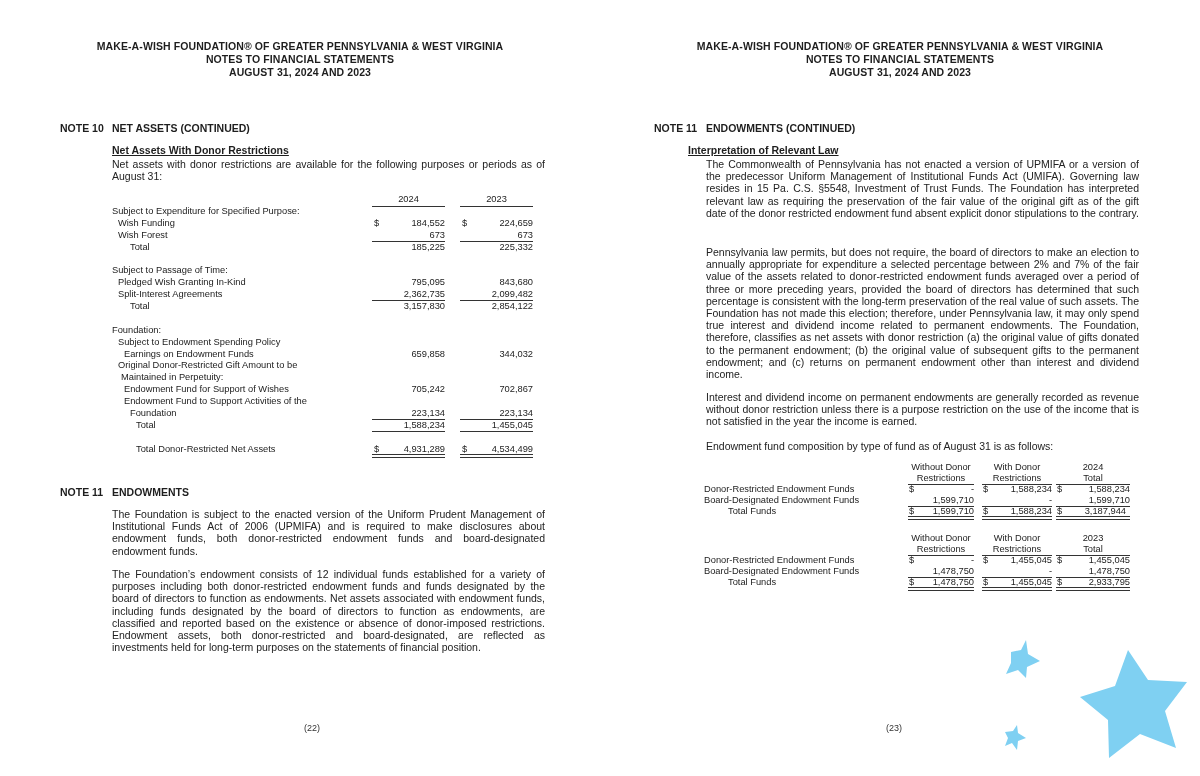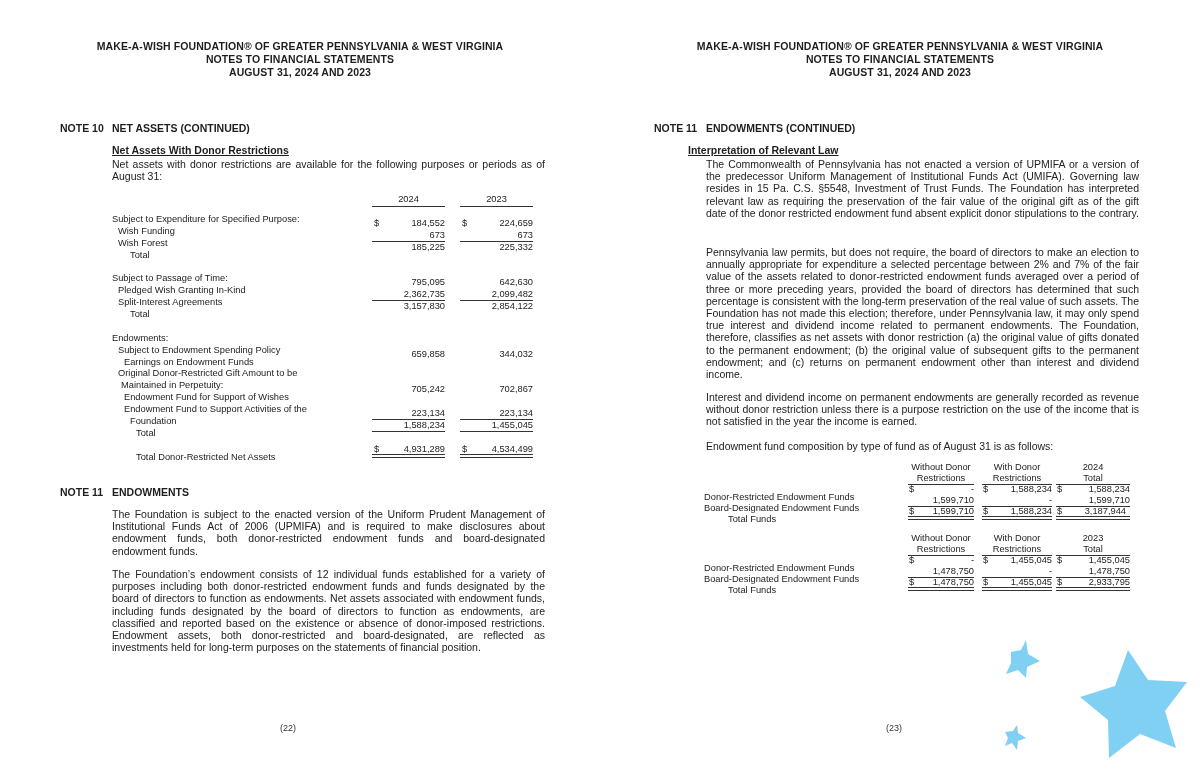--- a/index.html
+++ b/index.html
@@ -16,21 +16,21 @@
 
   .note-head { position: absolute; font-weight: bold; font-size: 10.5px; }
   .note-num { display: inline-block; width: 52px; }
 
   .subhead { position: absolute; font-weight: bold; font-size: 10.5px; text-decoration: underline; }
   .para { position: absolute; font-size: 10.5px; line-height: 12.2px; text-align: justify; color: #222; }
 
   
   .tbl { position: absolute; font-size: 9.3px; line-height: 11.9px; color: #222; }
   .row { position: relative; height: 11.9px; white-space: nowrap; }
-  .row .lbl { position: absolute; left: 0; margin-top: 8px; }
+  .row .lbl { position: absolute; left: 0; }
   .num { position: absolute; text-align: right; }
   .dol { position: absolute; }
   .ul { position: absolute; height: 1px; background: #333; }
   .dul { position: absolute; height: 4px; border-top: 1px solid #333; border-bottom: 1px solid #333; }
 
   .pgnum { position: absolute; top: 723px; font-size: 9px; color: #333; }
 
   .stars { position: absolute; left: 960px; top: 630px; width: 240px; height: 146px; }
 </style>
 </head>
@@ -88,41 +88,41 @@
           <span class="num" style="left:348px;width:73px"></span>
         </div>
         <div class="row">
           <span class="lbl" style="left:0px">Subject to Passage of Time:</span>
           <span class="num" style="left:260px;width:73px"></span>
           <span class="num" style="left:348px;width:73px"></span>
         </div>
         <div class="row">
           <span class="lbl" style="left:6px">Pledged Wish Granting In-Kind</span>
           <span class="num" style="left:260px;width:73px">795,095</span>
-          <span class="num" style="left:348px;width:73px">642,630</span>
+          <span class="num" style="left:348px;width:73px">843,680</span>
         </div>
         <div class="row">
           <span class="lbl" style="left:6px">Split-Interest Agreements</span>
           <span class="num" style="left:260px;width:73px">2,362,735</span>
           <span class="num" style="left:348px;width:73px">2,099,482</span>
           <span class="ul" style="left:260px;width:73px;top:11px"></span>
           <span class="ul" style="left:348px;width:73px;top:11px"></span>
         </div>
         <div class="row">
           <span class="lbl" style="left:18px">Total</span>
           <span class="num" style="left:260px;width:73px">3,157,830</span>
           <span class="num" style="left:348px;width:73px">2,854,122</span>
         </div>
         <div class="row">
           <span class="lbl" style="left:0px"></span>
           <span class="num" style="left:260px;width:73px"></span>
           <span class="num" style="left:348px;width:73px"></span>
         </div>
         <div class="row">
-          <span class="lbl" style="left:0px">Endowments:</span>
+          <span class="lbl" style="left:0px">Foundation:</span>
           <span class="num" style="left:260px;width:73px"></span>
           <span class="num" style="left:348px;width:73px"></span>
         </div>
         <div class="row">
           <span class="lbl" style="left:6px">Subject to Endowment Spending Policy</span>
           <span class="num" style="left:260px;width:73px"></span>
           <span class="num" style="left:348px;width:73px"></span>
         </div>
         <div class="row">
           <span class="lbl" style="left:12px">Earnings on Endowment Funds</span>
@@ -179,21 +179,21 @@
         </div>
       </div>
   </div>
 
   <div class="note-head" style="left:60px; top:486px;">
     <span class="note-num">NOTE 11</span><span>ENDOWMENTS</span>
   </div>
   <div class="para" style="left:112px; top:508px; width:433px;">The Foundation is subject to the enacted version of the Uniform Prudent Management of Institutional Funds Act of 2006 (UPMIFA) and is required to make disclosures about endowment funds, both donor-restricted endowment funds and board-designated endowment funds.</div>
   <div class="para" style="left:112px; top:568px; width:433px;">The Foundation’s endowment consists of 12 individual funds established for a variety of purposes including both donor-restricted endowment funds and funds designated by the board of directors to function as endowments. Net assets associated with endowment funds, including funds designated by the board of directors to function as endowments, are classified and reported based on the existence or absence of donor-imposed restrictions. Endowment assets, both donor-restricted and board-designated, are reflected as investments held for long-term purposes on the statements of financial position.</div>
 
-  <div class="pgnum" style="left:280px;text-align:right;">(22)</div>
+  <div class="pgnum" style="left:304px;text-align:right;">(22)</div>
 </div>
 
 <div class="page page-right">
   <div class="hdr">
     <div>MAKE-A-WISH FOUNDATION® OF GREATER PENNSYLVANIA &amp; WEST VIRGINIA</div>
     <div>NOTES TO FINANCIAL STATEMENTS</div>
     <div>AUGUST 31, 2024 AND 2023</div>
   </div>
 
   <div class="note-head" style="left:54px; top:122px;">

